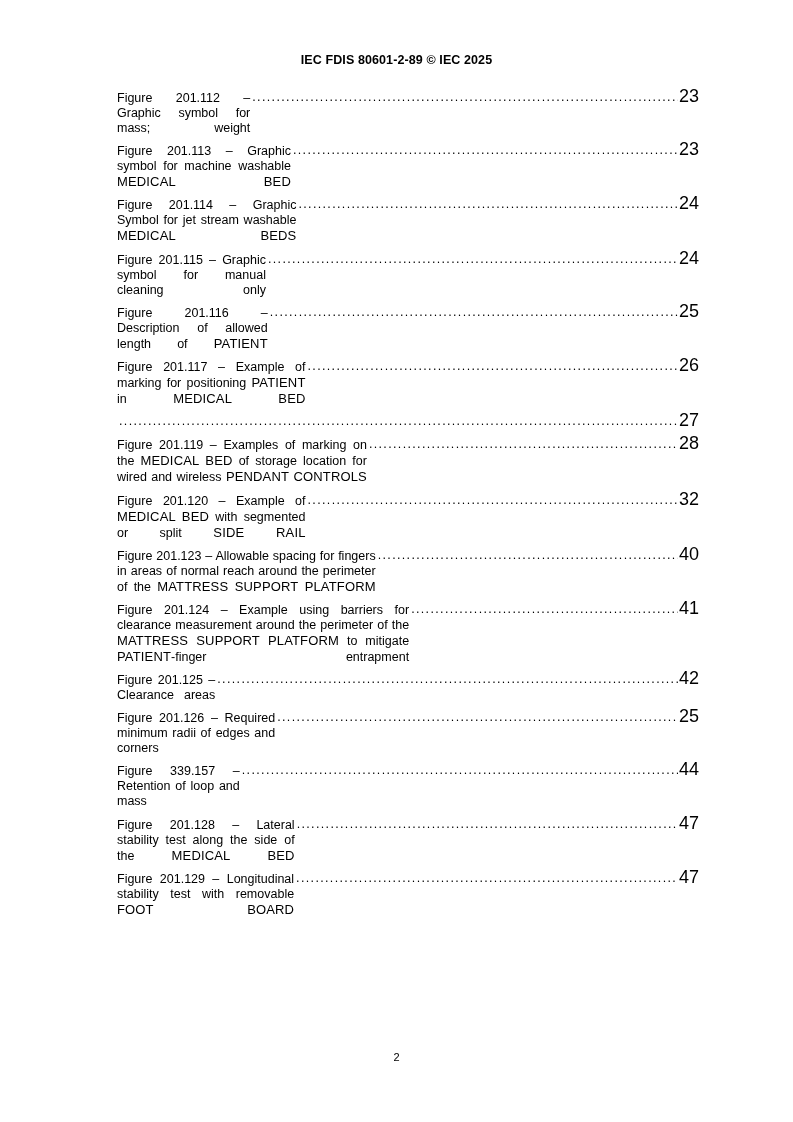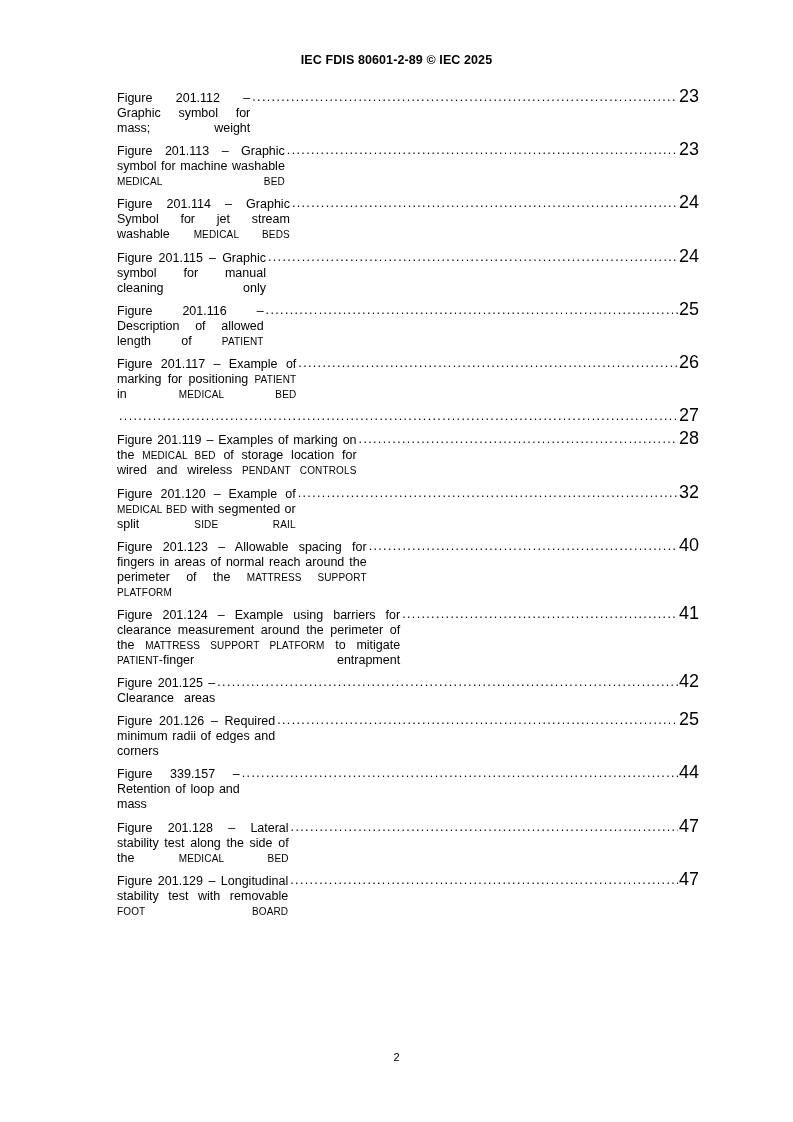--- a/index.html
+++ b/index.html
@@ -67,21 +67,21 @@
     flex: 0 0 auto;
     font-size: 18px;
     min-width: 16px;
   }
   .leaderline .head {
     flex: 0 1 auto;
     white-space: normal;
   }
   
   .sc {
-    font-size: 10px;
+    font-size: 13px;
     letter-spacing: 0.15px;
   }
   .pagenum {
     position: absolute;
     top: 1051px;
     left: 0;
     width: 793px;
     text-align: center;
     font-size: 11px;
   }

